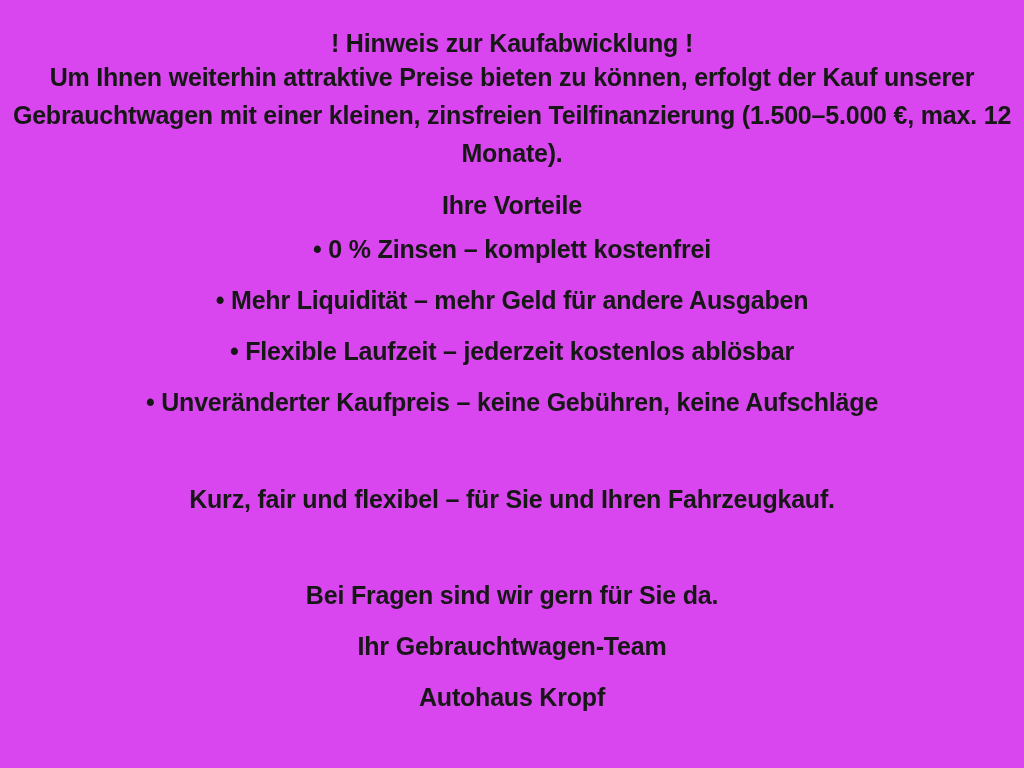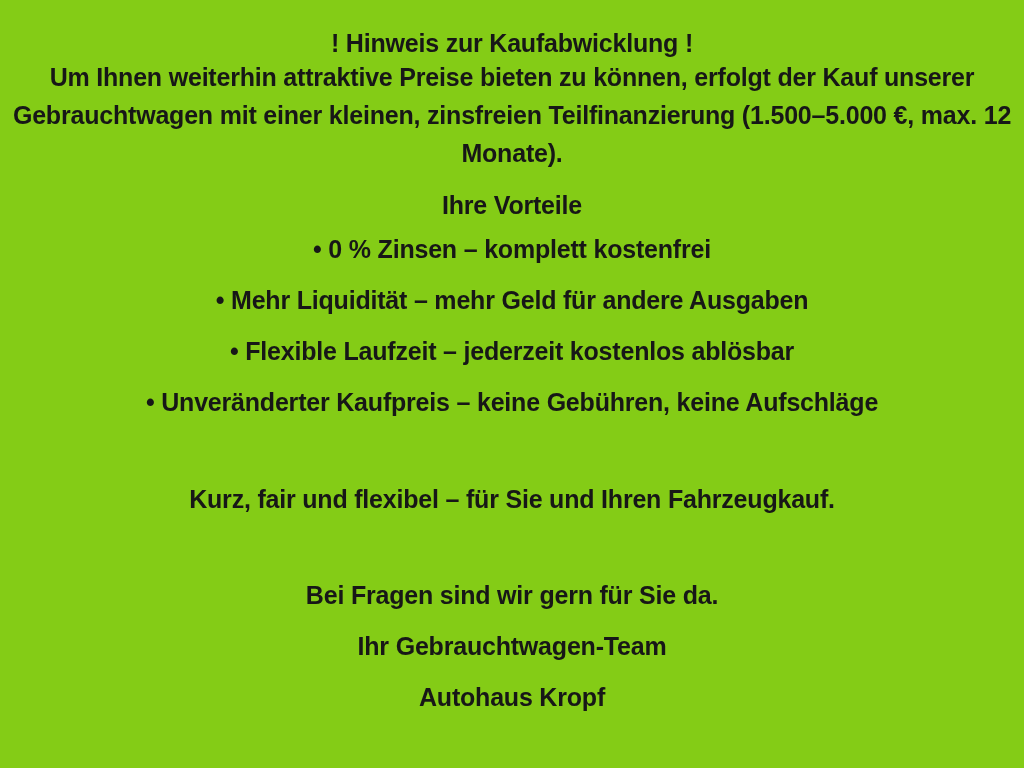--- a/index.html
+++ b/index.html
@@ -12,21 +12,21 @@
     background: #ffffff;
     font-family: "Liberation Sans", sans-serif;
     color: #1a1a1a;
     overflow: hidden;
   }
   .page {
     position: relative;
     width: 1024px;
     height: 768px;
     box-sizing: border-box;
-    background: #84cc16;
+    background: #d946ef;
   }
   .doc {
     position: absolute;
     left: -8px;
     top: 0;
     width: 1040px;
     text-align: center;
   }
   .line {
     text-align: center;

